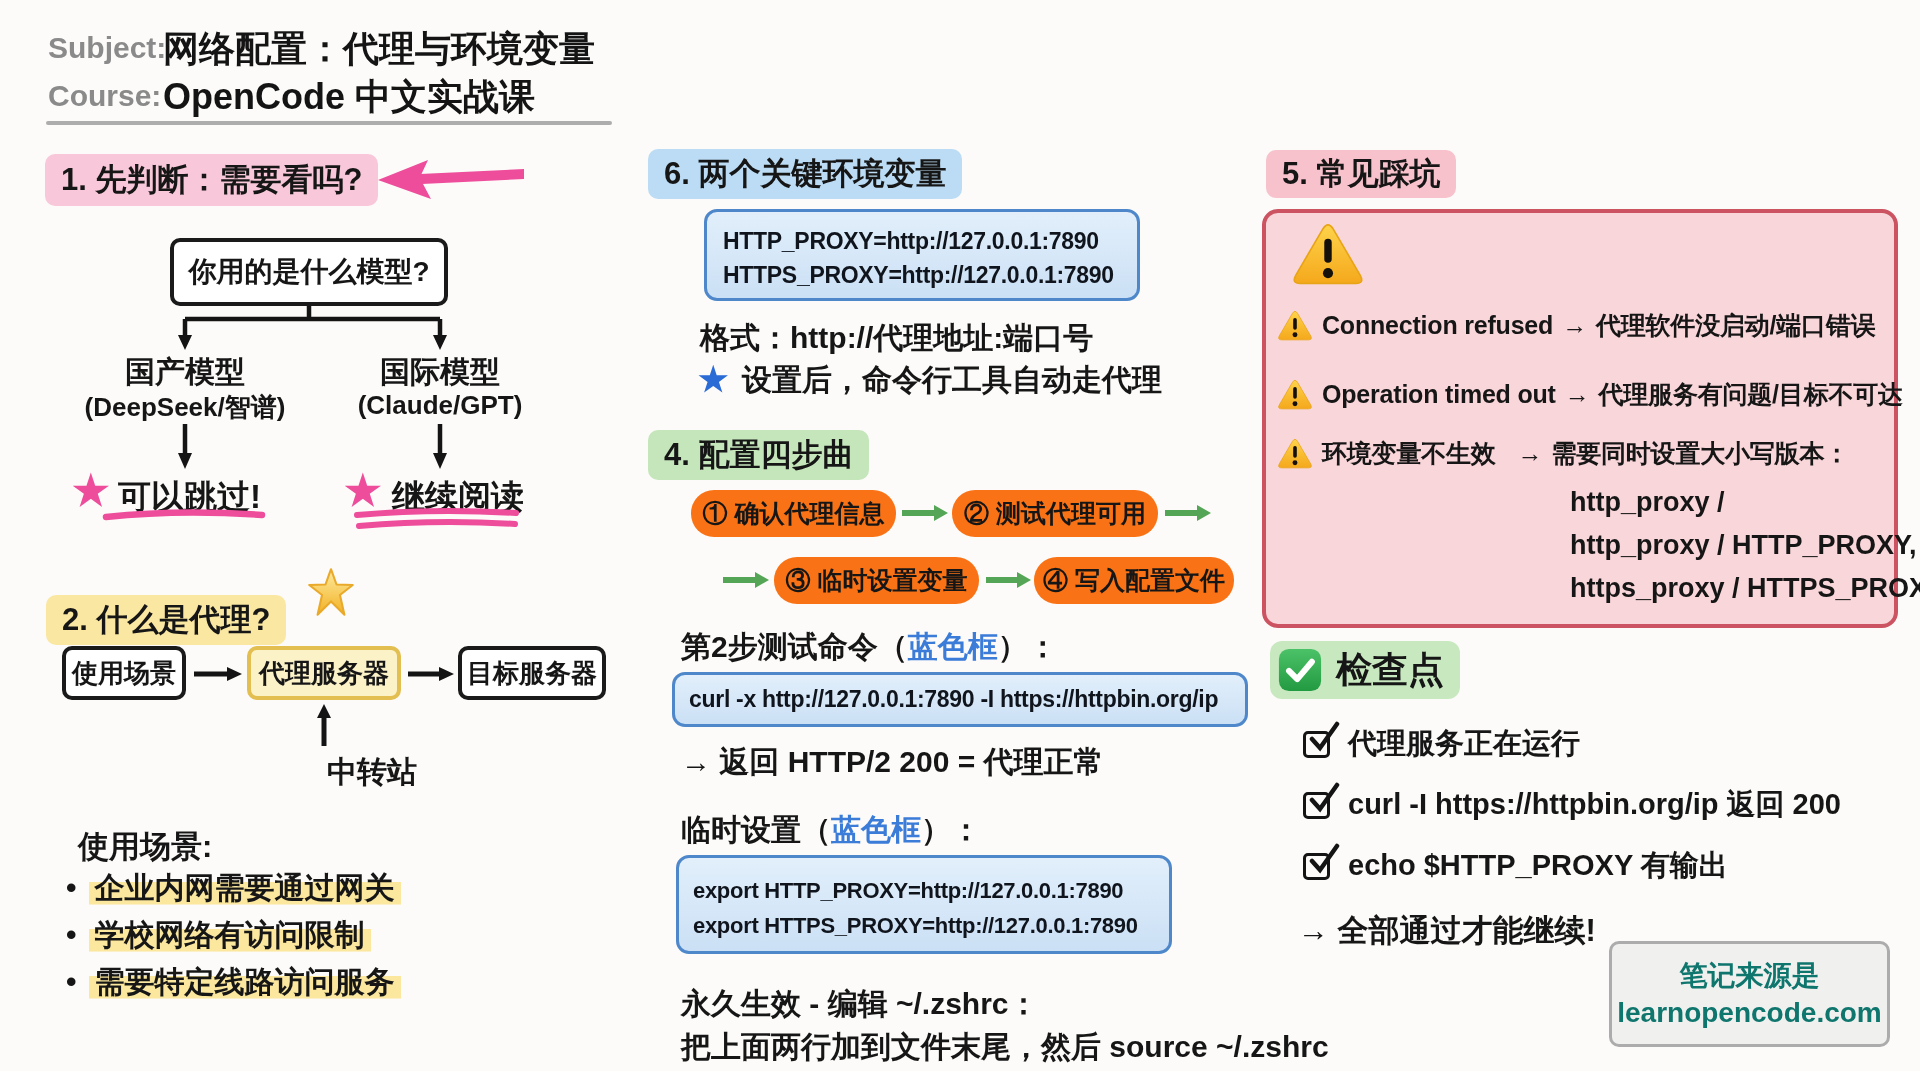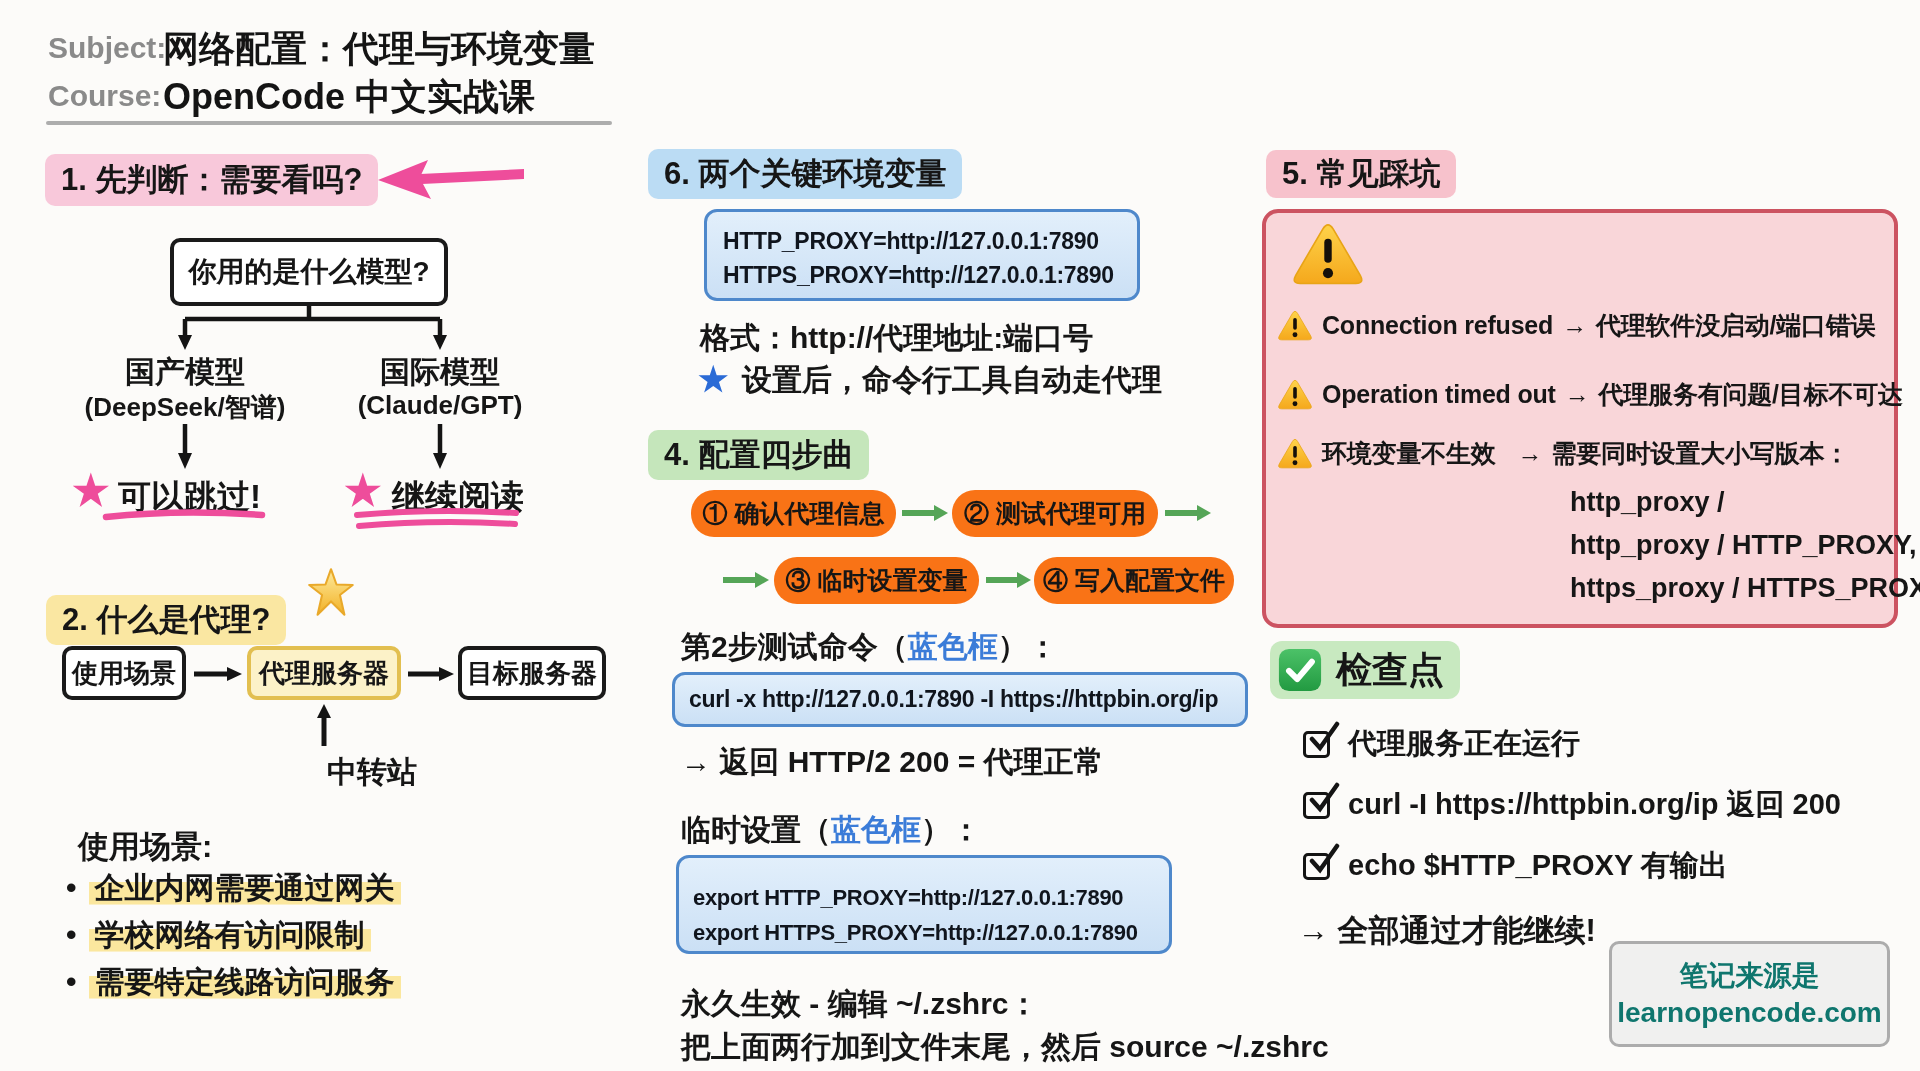--- a/index.html
+++ b/index.html
@@ -206,21 +206,21 @@
   <div class="abs bluebox" style="left:672px; top:672px; width:576px; height:55px; display:flex; align-items:center; padding-left:14px;">
     <span class="code nowrap" style="font-size:23px;">curl -x http://127.0.0.1:7890 -I https://httpbin.org/ip</span>
   </div>
 
   <div class="abs bodytext" style="left:681px; top:742px;">→ 返回 HTTP/2 200 = 代理正常</div>
 
   <div class="abs nowrap" style="left:681px; top:810px; font-size:30px; font-weight:800;">
     <span>临时设置（</span><span class="bluelink">蓝色框</span><span>）：</span>
   </div>
 
-  <div class="abs bluebox" style="left:676px; top:855px; width:496px; height:99px; padding:22px 0 0 14px;">
+  <div class="abs bluebox" style="left:676px; top:855px; width:496px; height:99px; padding:15px 0 0 14px;">
     <div class="code nowrap" style="font-size:22px; line-height:35px;">export HTTP_PROXY=http://127.0.0.1:7890</div>
     <div class="code nowrap" style="font-size:22px; line-height:35px;">export HTTPS_PROXY=http://127.0.0.1:7890</div>
   </div>
 
   <div class="abs bodytext" style="left:681px; top:984px;">永久生效 - 编辑 ~/.zshrc：</div>
   <div class="abs bodytext" style="left:681px; top:1027px;">把上面两行加到文件末尾，然后 source ~/.zshrc</div>
 
   <div class="abs hl hl-red" style="left:1266px; top:150px; height:48px;">5. 常见踩坑</div>
 
   <div class="abs bigredbox" style="left:1262px; top:209px; width:636px; height:419px;"></div>

